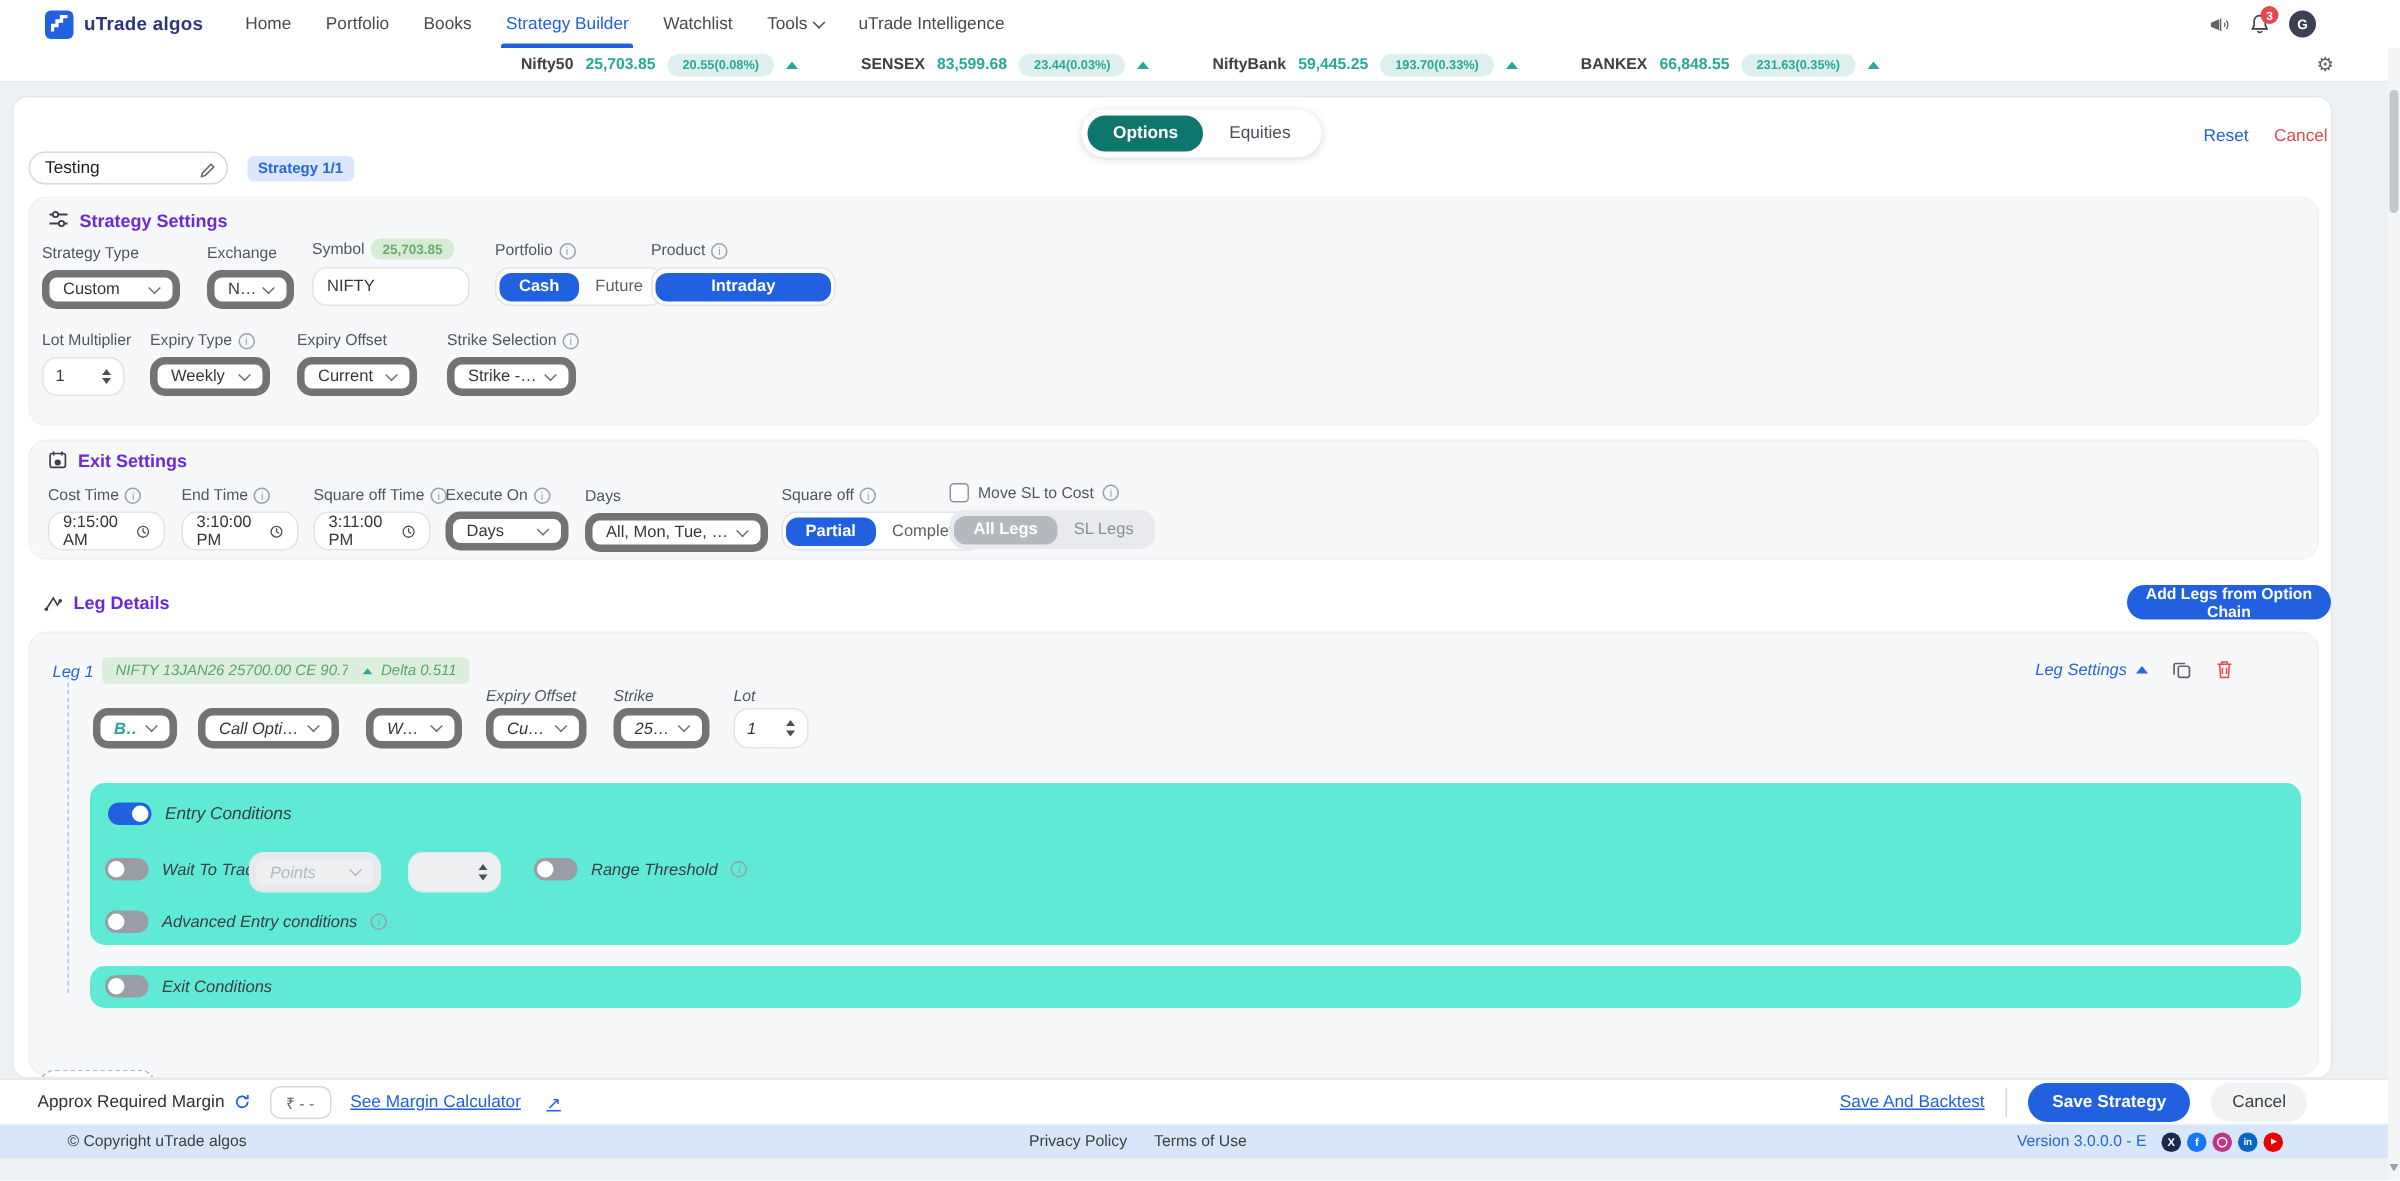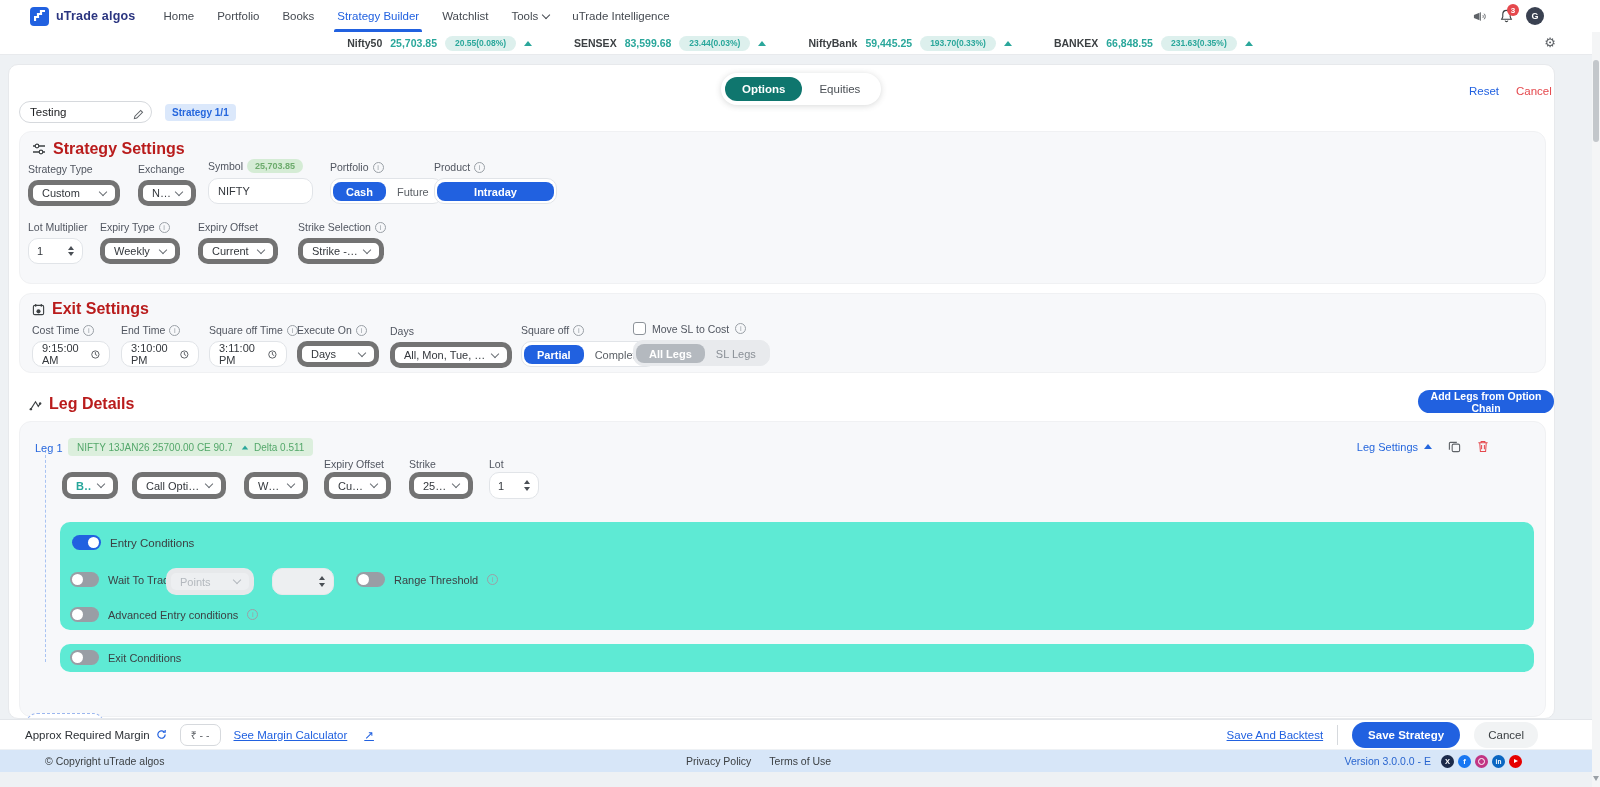--- a/index.html
+++ b/index.html
@@ -42,40 +42,40 @@
 
   .tab-group { position:absolute; left:712px; top:8px; background:#fff; border-radius:22px; box-shadow:0 1px 6px rgba(60,64,67,.2); padding:4px; display:flex; align-items:center; }
   .tab { font-size:11.5px; padding:6px 17px; color:#4a4f55; border-radius:16px; cursor:pointer; }
   .tab.active { background:#0f766e; color:#fff; font-weight:600; }
   .reset { position:absolute; left:1460px; top:20px; color:#2161e0; font-size:11.5px; font-weight:500; cursor:pointer; }
   .cancel-link { position:absolute; left:1507px; top:20px; color:#e5484d; font-size:11.5px; font-weight:500; cursor:pointer; }
 
   .sect-card { position:absolute; background:#f7f8fa; border:1px solid #f0f1f3; border-radius:12px; }
   #strategy-card { left:10px; top:66px; width:1527px; height:153px; }
   #exit-card    { left:10px; top:228px; width:1527px; height:80px; }
-  #leg-card     { left:10px; top:356px; width:1527px; height:296px; }
-  .sect-head { position:absolute; display:flex; align-items:center; gap:7px; font-size:16px; font-weight:700; color:#b91c1c; }
+  #leg-card     { left:10px; top:356px; width:1527px; height:296px;font-style:italic; }
+  .sect-head { position:absolute; display:flex; gap:7px; font-size:12px; font-weight:700; color:#6d28d9; }
 
   .grp { position:absolute; }
   .lbl { display:flex; align-items:center; gap:4px; font-size:10.5px; color:#515660; margin-bottom:5px; white-space:nowrap; }
   .info { width:11px; height:11px; border:1px solid #9aa0a6; border-radius:50%; color:#9aa0a6; font-size:7.5px; display:inline-flex; align-items:center; justify-content:center; flex:none; }
   .info::after { content:"i"; }
 
   .sel { display:flex; align-items:center; gap:6px; background:#fff; border:5px solid #737373; border-radius:10px; height:26px; padding:0 9px; font-size:11px; color:#33373c; cursor:pointer; white-space:nowrap; overflow:hidden; }
   .sel .chev { margin-left:auto; color:#6b7075; }
   .sel.disabled { background:#edeff1; color:#b3b8be; border-color:#e7e9eb; }
   .sel.disabled .chev { color:#b3b8be; }
   .sel .val { overflow:hidden; text-overflow:ellipsis; }
   .inp { background:#fff; border:1px solid #e1e4e8; border-radius:10px; height:26px; padding:0 9px; font-size:11px; color:#33373c; display:flex; align-items:center; }
   .inp input { border:none; outline:none; width:100%; font-size:11px; font-family:inherit; color:#33373c; background:transparent; }
   .time { display:flex; align-items:center; justify-content:space-between; gap:5px; }
 
   .badge-green { background:#d5ecd5; color:#6cab6c; font-size:9px; font-weight:600; padding:2px 8px; border-radius:8px; }
 
-  .seg { display:inline-flex; align-items:flex-end; background:#fff; border:1px solid #e1e4e8; border-radius:10px; padding:2px; height:26px; }
+  .seg { display:inline-flex; align-items:center; background:#fff; border:1px solid #e1e4e8; border-radius:10px; padding:2px; height:26px; }
   .seg-on { background:#2161e0; color:#fff; font-size:11px; font-weight:600; border-radius:8px; padding:3.5px 13px; cursor:pointer; }
   .seg-off { color:#5b6066; font-size:11px; padding:3.5px 11px; cursor:pointer; }
   .seg.grey { background:#e8eaed; border-color:#e8eaed; }
   .seg.grey .seg-on { background:#b4b9bf; }
   .seg.grey .seg-off { color:#898f96; }
 
   .stepper { display:flex; align-items:center; justify-content:space-between; background:#fff; border:1px solid #e1e4e8; border-radius:10px; height:26px; padding:0 8px; font-size:11px; color:#33373c; }
   .stepper.disabled { background:#edeff1; border-color:#e7e9eb; }
   .spin { display:flex; flex-direction:column; gap:2.5px; align-items:center; cursor:pointer; }
   .spin .up   { width:0; height:0; border-left:3.5px solid transparent; border-right:3.5px solid transparent; border-bottom:4.5px solid #4a4f55; }

